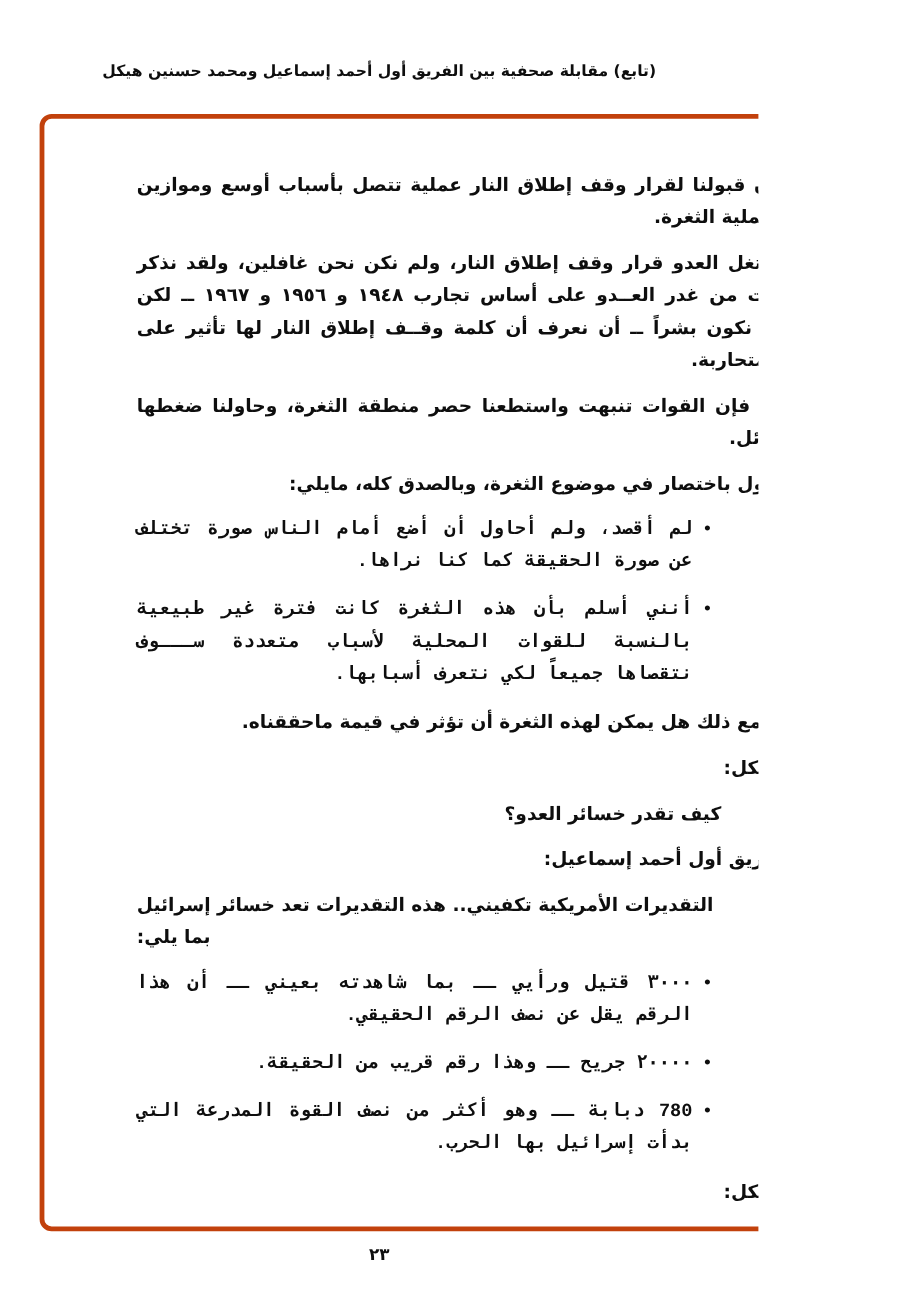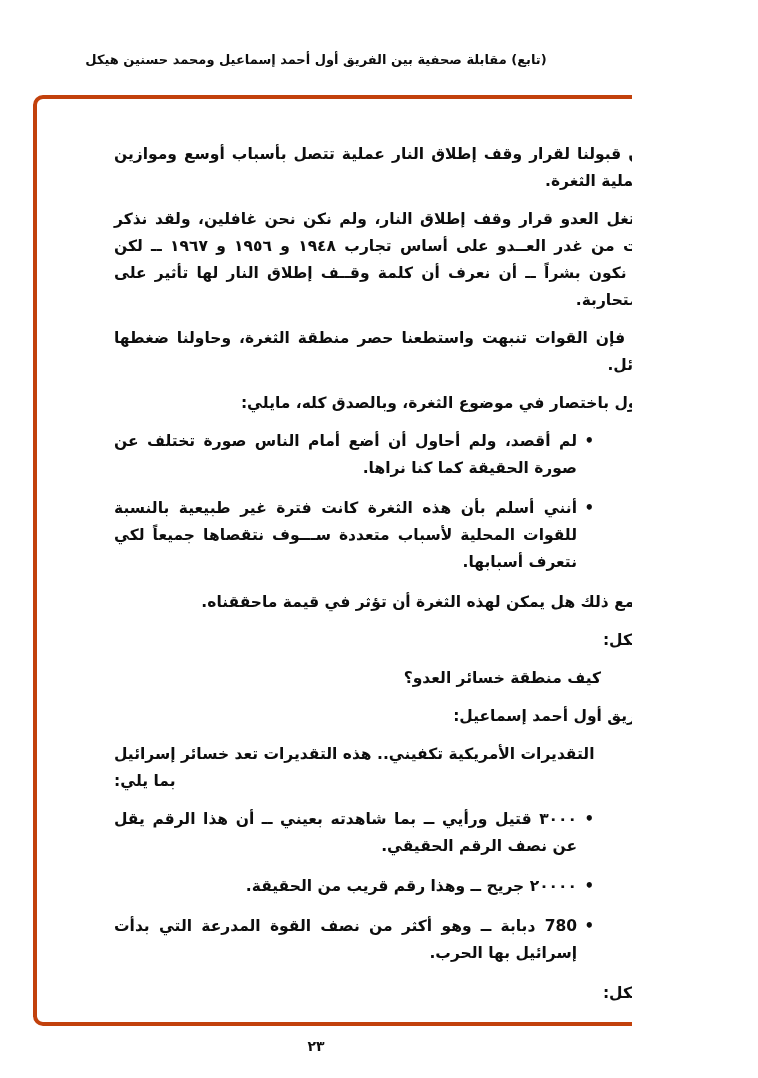--- a/index.html
+++ b/index.html
@@ -43,20 +43,21 @@
   p.para{text-indent:10px;}
   p.para-deep{margin-right:65px;text-align:right;}
   p.speaker{margin-right:60px;text-align:right;}
   p.speaker-long{margin-right:50px;text-align:right;}
   p.question{margin-right:108px;text-align:right;}
   p.answer-intro{margin-right:95px;text-align:left;}
   ul.dotted{
     list-style:none;
     margin:0 132px 11px 0;
     padding:0;
+    font-family:Liberation Mono, monospace;
   }
   ul.dotted li{
     position:relative;
     margin:0 0 13px 0;
     text-align:justify;
   }
   ul.dotted li::before{
     content:"\2022";
     position:absolute;
     right:-17px;
@@ -92,21 +93,21 @@
 
       <ul class="dotted">
         <li>لم أقصد، ولم أحاول أن أضع أمام الناس صورة تختلف عن صورة الحقيقة كما كنا نراها.</li>
         <li>أنني أسلم بأن هذه الثغرة كانت فترة غير طبيعية بالنسبة للقوات المحلية لأسباب متعددة ســـوف نتقصاها جميعاً لكي نتعرف أسبابها.</li>
       </ul>
 
       <p class="para-deep">ومع ذلك هل يمكن لهذه الثغرة أن تؤثر في قيمة ماحققناه.</p>
 
       <p class="speaker">هيكل:</p>
 
-      <p class="question">كيف منطقة خسائر العدو؟</p>
+      <p class="question">كيف تقدر خسائر العدو؟</p>
 
       <p class="speaker-long">الفريق أول أحمد إسماعيل:</p>
 
       <p class="answer-intro">التقديرات الأمريكية تكفيني.. هذه التقديرات تعد خسائر إسرائيل بما يلي:</p>
 
       <ul class="dotted">
         <li>٣٠٠٠ قتيل ورأيي ــ بما شاهدته بعيني ــ أن هذا الرقم يقل عن نصف الرقم الحقيقي.</li>
         <li>٢٠٠٠٠ جريح ــ وهذا رقم قريب من الحقيقة.</li>
         <li>780 دبابة ــ وهو أكثر من نصف القوة المدرعة التي بدأت إسرائيل بها الحرب.</li>
       </ul>

